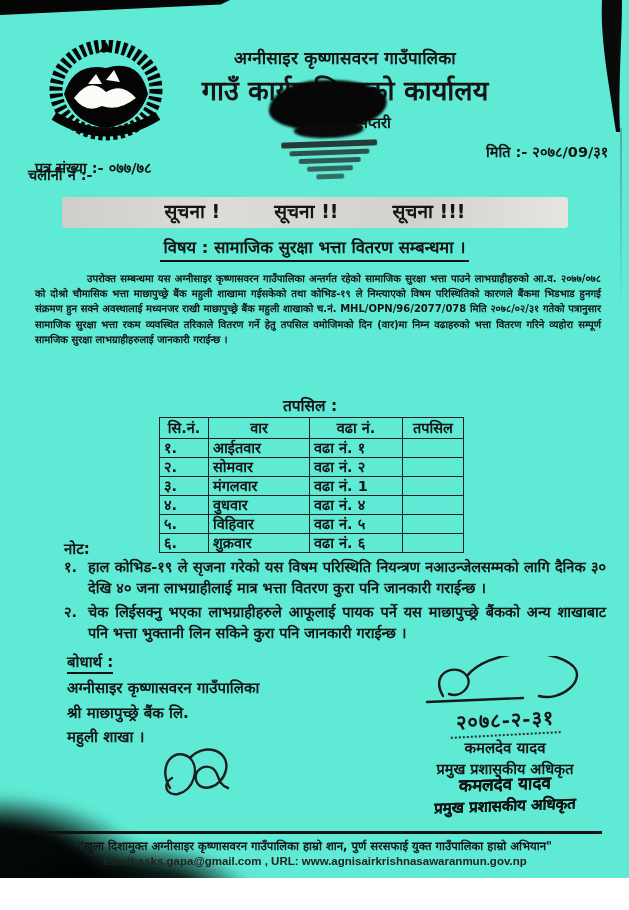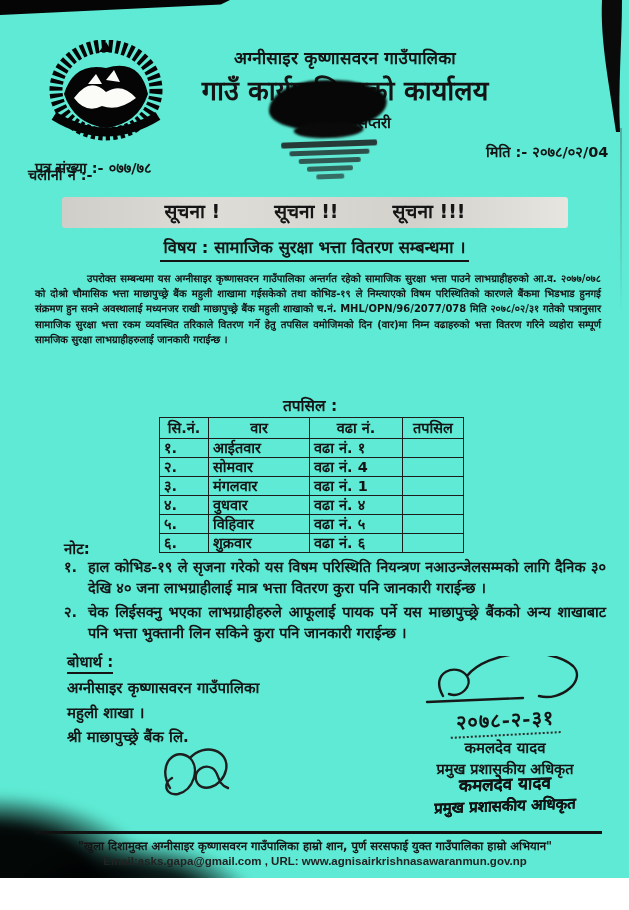--- a/index.html
+++ b/index.html
@@ -117,21 +117,21 @@
     <div class="blob2"></div>
     <div class="bar" style="width:96px;height:6px;opacity:.85;"></div>
     <div class="bar" style="width:80px;height:5px;opacity:.75;"></div>
     <div class="bar" style="width:62px;height:5px;opacity:.7;"></div>
     <div class="bar" style="width:46px;height:5px;opacity:.65;"></div>
     <div class="bar" style="width:28px;height:5px;opacity:.6;"></div>
   </div>
 
   <div class="abs field" style="left:35px;top:141px;margin-top:16px;">पत्र संख्या :- ०७७/७८</div>
   <div class="abs field" style="left:28px;top:164px;">चलानी नं :-</div>
-  <div class="abs field" style="left:486px;top:141px;">मिति :- २०७८/०२/04</div>
+  <div class="abs field" style="left:486px;top:141px;">मिति :- २०७८/09/३१</div>
 
   <div class="abs notice-band"></div>
   <div class="abs notice-row">
     <span>सूचना !</span>
     <span>सूचना !!</span>
     <span>सूचना !!!</span>
   </div>
 
   <div class="abs subject-wrap">
     <span class="subject">विषय : सामाजिक सुरक्षा भत्ता वितरण सम्बन्धमा ।</span>
@@ -151,21 +151,21 @@
     </tr>
     <tr>
       <td>१.</td>
       <td>आईतवार</td>
       <td>वढा नं. १</td>
       <td></td>
     </tr>
     <tr>
       <td>२.</td>
       <td>सोमवार</td>
-      <td>वढा नं. 4</td>
+      <td>वढा नं. २</td>
       <td></td>
     </tr>
     <tr>
       <td>३.</td>
       <td>मंगलवार</td>
       <td>वढा नं. 1</td>
       <td></td>
     </tr>
     <tr>
       <td>४.</td>
@@ -196,22 +196,22 @@
     </div>
     <div class="note-item">
       <span class="note-num">२.</span>
       <span class="note-text">चेक लिईसक्नु भएका लाभग्राहीहरुले आफूलाई पायक पर्ने यस माछापुच्छ्रे बैंकको अन्य शाखाबाट पनि भत्ता भुक्तानी लिन सकिने कुरा पनि जानकारी गराईन्छ ।</span>
     </div>
   </div>
 
   <div class="abs bodh">
     <div><span class="bodh-label">बोधार्थ :</span></div>
     <div class="bodh-line">अग्नीसाइर कृष्णासवरन गाउँपालिका</div>
+    <div class="bodh-line">श्री माछापुच्छ्रे बैंक लि.</div>
     <div class="bodh-line">महुली शाखा ।</div>
-    <div class="bodh-line">श्री माछापुच्छ्रे बैंक लि.</div>
   </div>
 
   <svg class="abs sig-left" style="width:95px;height:62px;" viewBox="0 0 95 62">
     <path d="M22,46 C8,22 28,4 42,16 C52,26 46,48 30,52 C18,54 14,42 24,36
              M42,16 C56,0 82,8 78,28 C74,46 52,52 48,38 C46,28 56,22 64,26 C72,30 68,42 80,46" fill="none" stroke="#1e1e1e" stroke-width="2.4" stroke-linecap="round"></path>
   </svg>
 
   <div class="abs sig-right-block">
     <svg style="width:180px;height:52px;" viewBox="0 0 180 52">
       <path d="M28,40 C14,16 42,6 52,20 C58,30 46,42 34,38

